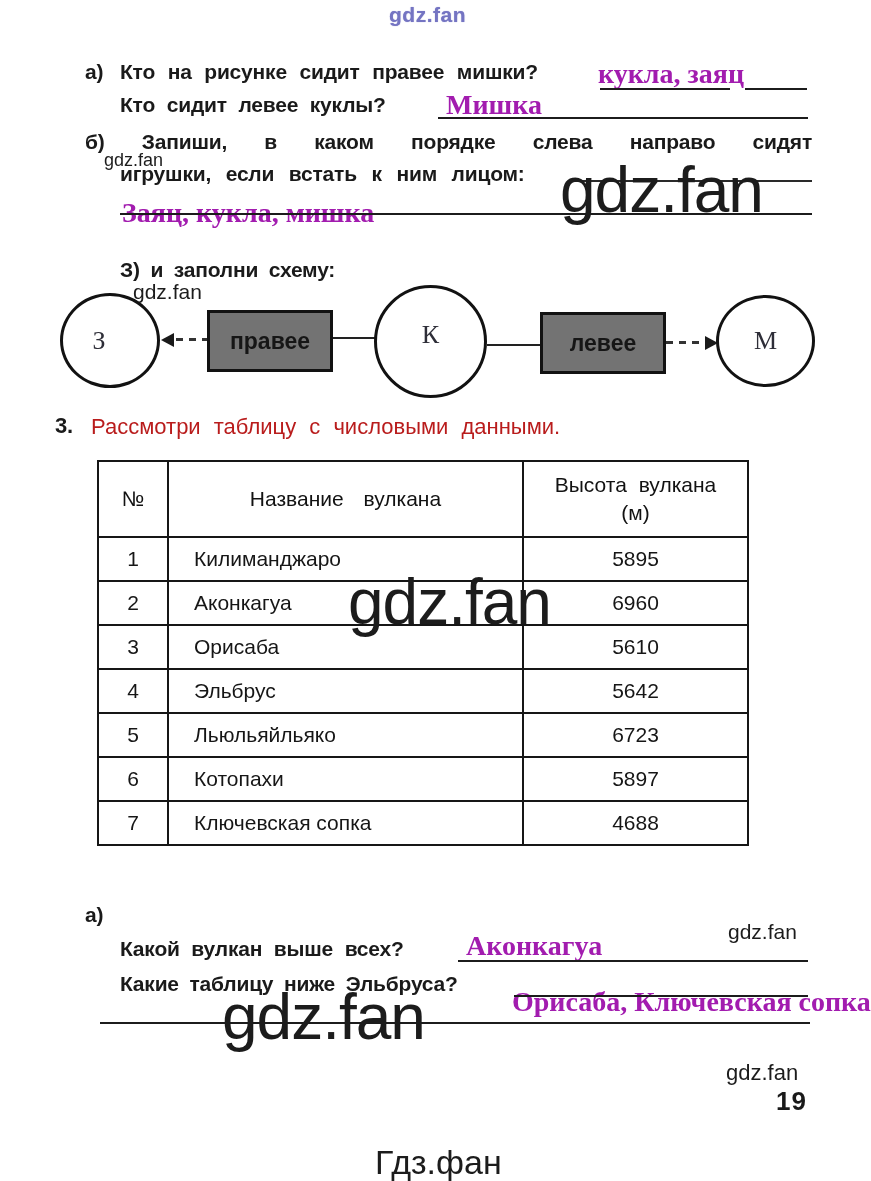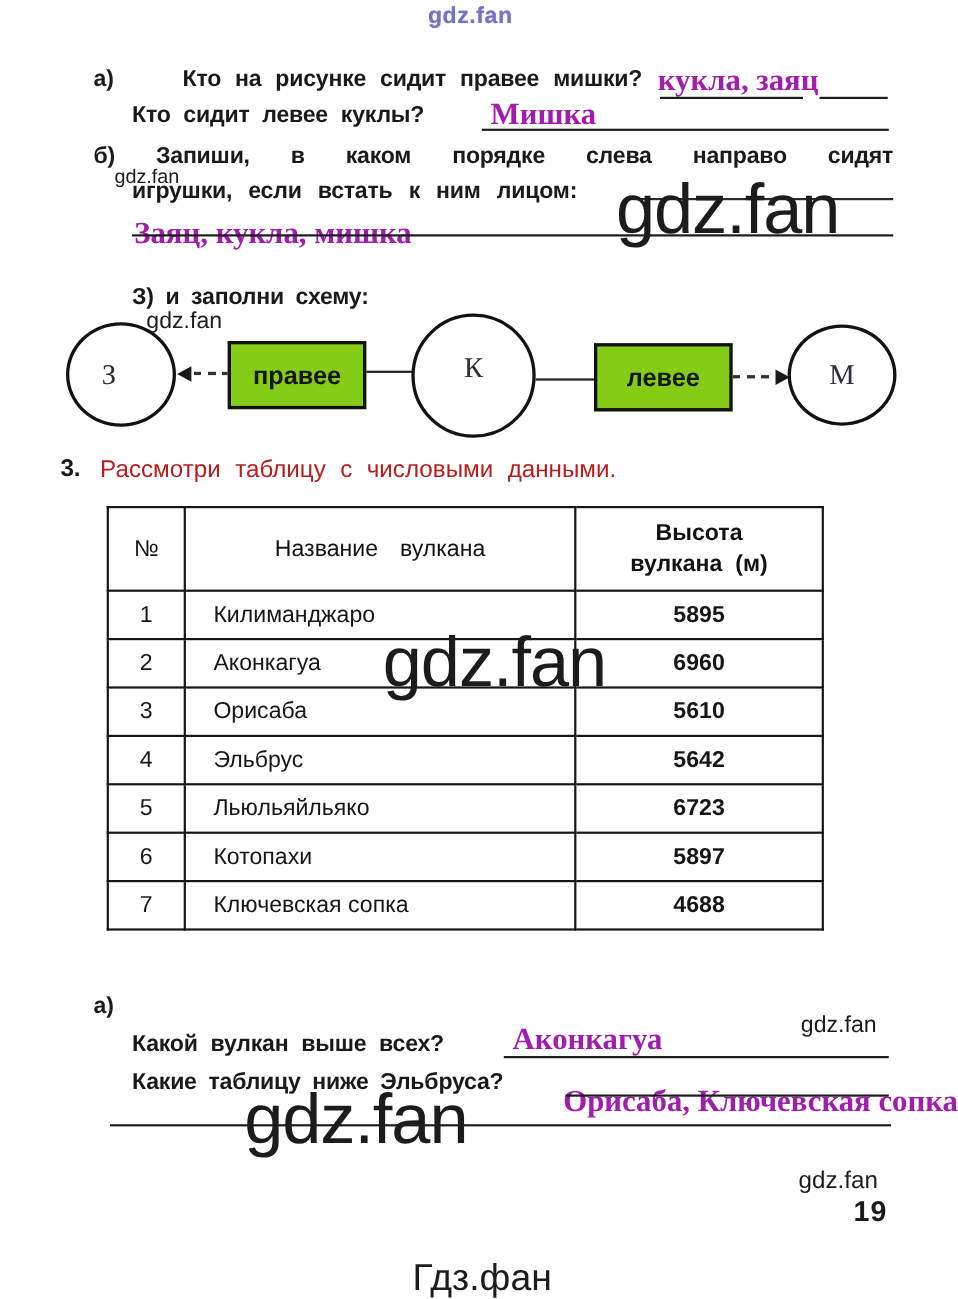--- a/index.html
+++ b/index.html
@@ -72,21 +72,21 @@
   }
   .scheme-letter{
     font-family:"Liberation Serif","DejaVu Serif",serif;
     font-size:26px;color:#2e2e38;
   }
   .scheme-box{
     position:absolute;
     border:3px solid #121212;
     display:flex;align-items:center;justify-content:center;
     box-sizing:border-box;
-    background:#84cc16;
+    background:#737373;
     font-weight:bold;font-size:23px;color:#161616;
   }
   .connector{position:absolute;height:2px;background:#222;}
   .dashline{
     position:absolute;height:3px;
     background:repeating-linear-gradient(to right,#333 0 7px,transparent 7px 13px);
   }
   .arrow-left{
     position:absolute;width:0;height:0;
     border-top:7px solid transparent;
@@ -109,35 +109,35 @@
   table.volcano td,table.volcano th{
     border:2.5px solid #161616;
     font-family:"Liberation Sans",sans-serif;
     font-size:21px;
     padding:0;
     box-sizing:border-box;
   }
   table.volcano th{font-weight:bold;color:#121212;}
   table.volcano .c-num{width:70px;text-align:center;font-weight:normal;}
   table.volcano .c-name{width:355px;text-align:left;padding-left:25px;font-weight:normal;}
-  table.volcano .c-height{width:225px;text-align:center;font-weight:bold;}
+  table.volcano .c-height{width:225px;text-align:center;font-weight:normal;}
   table.volcano thead th{height:76px;}
   table.volcano tbody td{height:44px;}
   th.h-name{word-spacing:14px;}
   th.h-height{word-spacing:6px;line-height:1.35;}
 </style>
 </head>
 <body>
 
 <div class="page">
 
   <div class="abs wm-top" style="left:389px;top:3px;">gdz.fan</div>
 
   <div class="abs printed" style="left:85px;top:60px;">а)</div>
-  <div class="abs printed" style="left:120px;top:60px;word-spacing:7px;margin-left:46px;">Кто на рисунке сидит правее мишки?</div>
+  <div class="abs printed" style="left:120px;top:60px;word-spacing:7px;">Кто на рисунке сидит правее мишки?</div>
   <div class="abs hand" style="left:598px;top:58px;">кукла, заяц</div>
   <div class="uline" style="left:600px;top:88px;width:130px;"></div>
   <div class="uline" style="left:745px;top:88px;width:62px;"></div>
 
   <div class="abs printed" style="left:120px;top:93px;word-spacing:6px;">Кто сидит левее куклы?</div>
   <div class="abs hand" style="left:446px;top:89px;">Мишка</div>
   <div class="uline" style="left:438px;top:117px;width:370px;"></div>
 
   <div class="abs printed justify" style="left:85px;top:130px;width:727px;"><span>б)</span> <span>Запиши, в каком порядке слева направо сидят</span></div>
 

